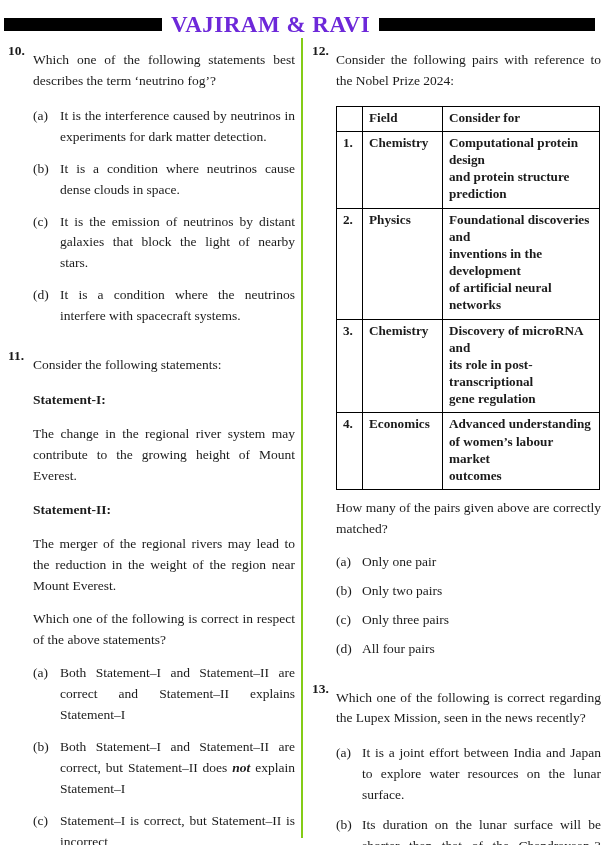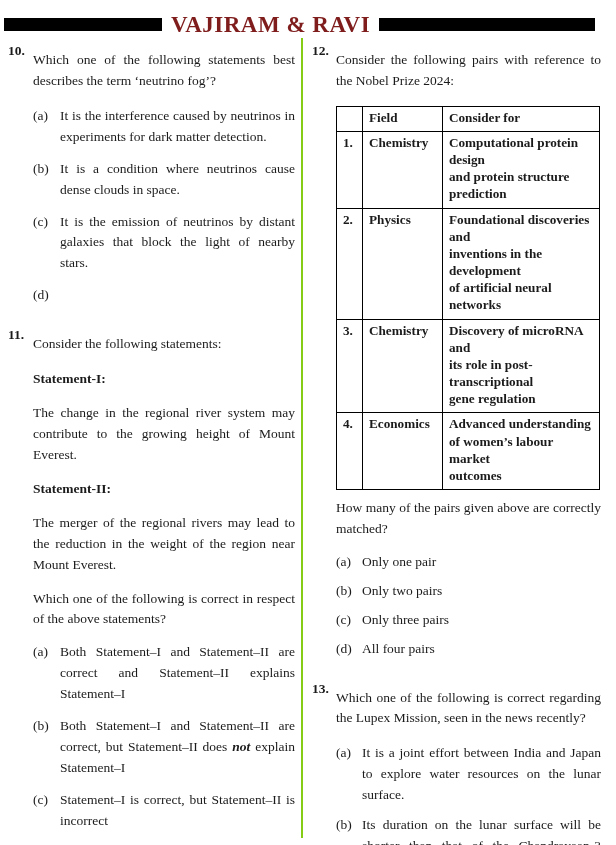--- a/index.html
+++ b/index.html
@@ -16,21 +16,21 @@
   .bar { height: 13px; background: #000; }
   .bar-left { width: 158px; margin-left: 4px; }
   .bar-right { flex: 1; margin-right: 21px; }
   .masthead-title {
     font-weight: bold;
     font-size: 23px;
     line-height: 1;
     padding: 0 9px;
     letter-spacing: 0.5px;
     white-space: nowrap;
-    color: #7f1d1d;
+    color: #6d28d9;
   }
   .content { display: flex; align-items: stretch; height: 800px; margin-top: 2px; }
   .col-left  { width: 303px; border-right: 2px solid #84cc16; padding: 3px 6px 0 8px; }
   .col-right { flex: 1; padding: 3px 15px 0 9px; }
 
   .question { margin-bottom: 19px; }
   .q-head { display: flex; margin-bottom: 14px; }
   .q-num  { font-weight: bold; flex: 0 0 25px; }
   .q-text { flex: 1; text-align: justify; margin-top: 9px; }
 
@@ -97,20 +97,21 @@
         <div class="option">
           <span class="opt-label">(b)</span>
           <span class="opt-text">It is a condition where neutrinos cause dense clouds in space.</span>
         </div>
         <div class="option">
           <span class="opt-label">(c)</span>
           <span class="opt-text">It is the emission of neutrinos by distant galaxies that block the light of nearby stars.</span>
         </div>
         <div class="option">
           <span class="opt-label">(d)</span>
+          <span class="opt-text">It is a condition where the neutrinos interfere with spacecraft systems.</span>
         </div>
       </div>
     </div>
 
     <div class="question">
       <div class="q-head">
         <span class="q-num">11.</span>
         <span class="q-text">Consider the following statements:</span>
       </div>
       <div class="statement-head">Statement-I:</div>

